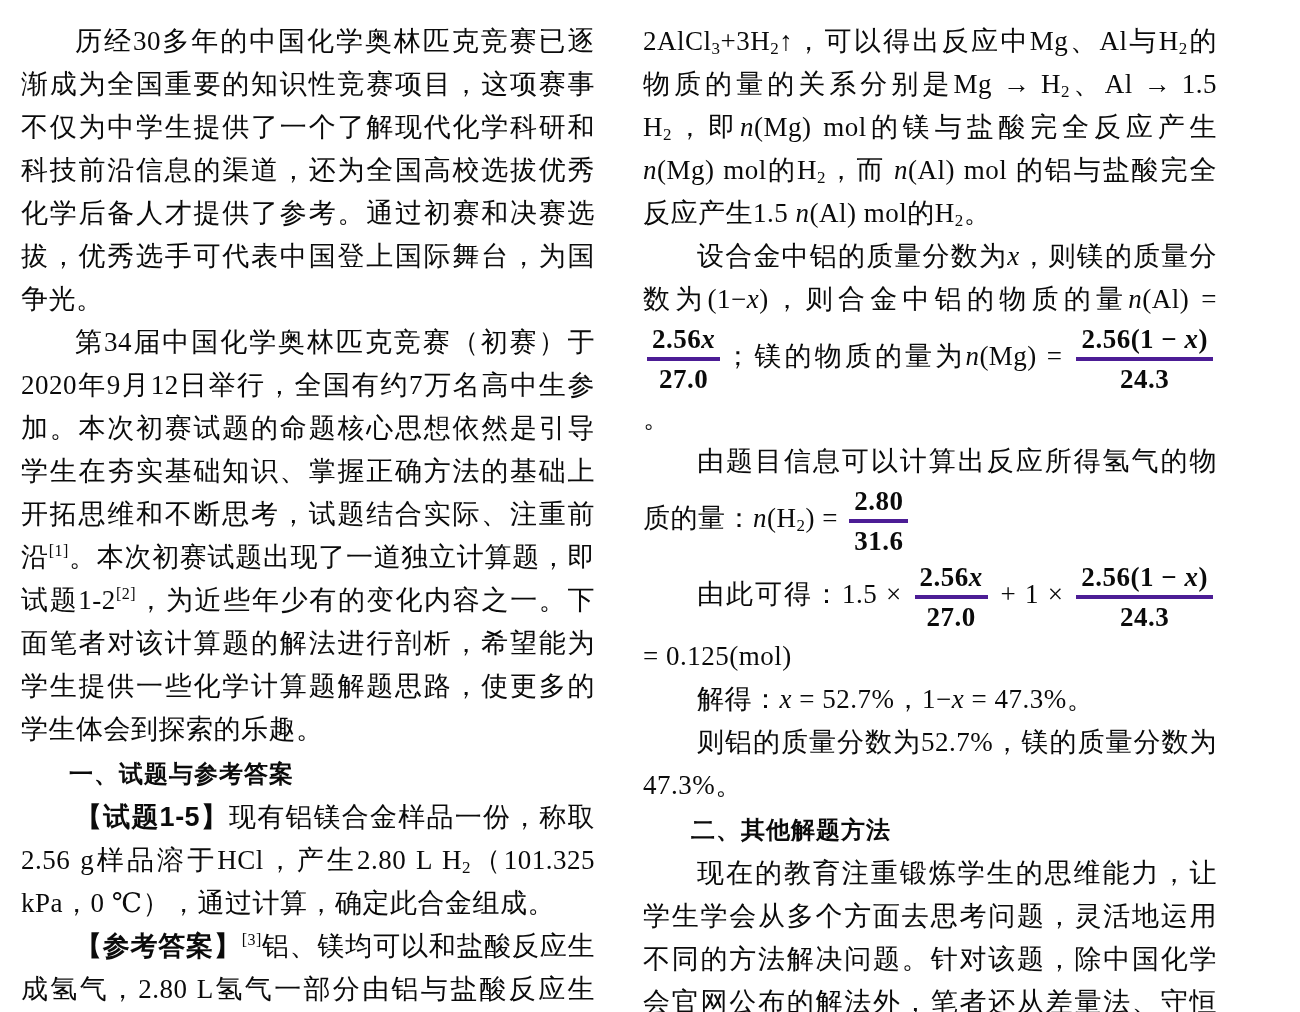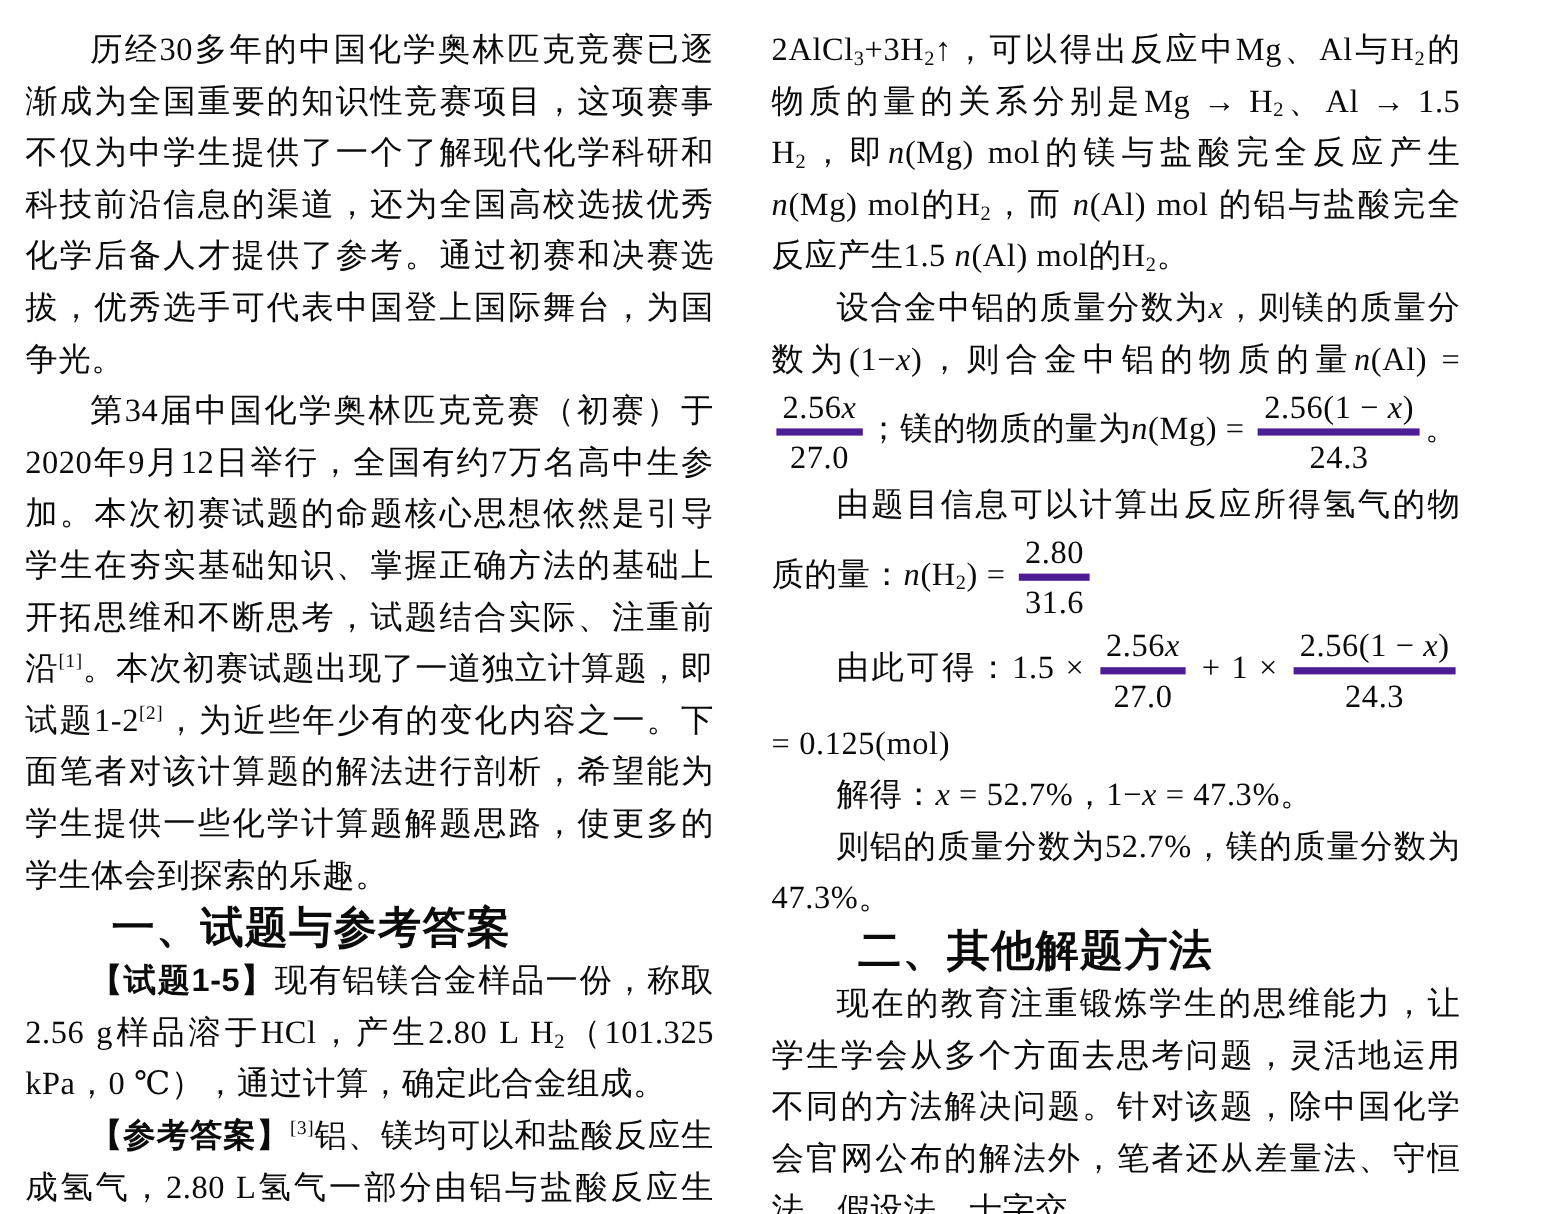--- a/index.html
+++ b/index.html
@@ -32,23 +32,23 @@
   }
   .col p {
     margin: 0;
     text-indent: 2em;
   }
   .col p.noindent {
     text-indent: 0;
   }
   .col h3 {
     margin: 0;
-    font-family: Liberation Serif, serif;
+    font-family: Liberation Sans, sans-serif;
     font-weight: 700;
-    font-size: 36px;
+    font-size: 24px;
     line-height: 45px;
     text-indent: 2em;
     letter-spacing: 1px;
   }
   .bold-seg {
     font-family: "Liberation Sans", "DejaVu Sans", sans-serif;
     font-weight: 700;
   }
   .col sub {
     font-size: 17px;
@@ -70,23 +70,24 @@
     text-align: center;
     margin: 0 4px;
     text-indent: 0;
   }
   .frac .num,
   .frac .den {
     display: block;
     line-height: 36px;
     padding: 0 5px;
     white-space: nowrap;
+    font-weight: bold;
   }
   .frac .den {
-    border-top: 6px solid #4c1d95;
+    border-top: 4px solid #4c1d95;
   }
 </style>
 </head>
 <body>
 
 <div class="page">
   <div class="col">
       <p><span>历经30多年的中国化学奥林匹克竞赛已逐渐成为全国重要的知识性竞赛项目，这项赛事不仅为中学生提供了一个了解现代化学科研和科技前沿信息的渠道，还为全国高校选拔优秀化学后备人才提供了参考。通过初赛和决赛选拔，优秀选手可代表中国登上国际舞台，为国争光。</span></p>
       <p><span>第34届中国化学奥林匹克竞赛（初赛）于2020年9月12日举行，全国有约7万名高中生参加。本次初赛试题的命题核心思想依然是引导学生在夯实基础知识、掌握正确方法的基础上开拓思维和不断思考，试题结合实际、注重前沿</span><sup>[1]</sup><span>。本次初赛试题出现了一道独立计算题，即试题1-2</span><sup>[2]</sup><span>，为近些年少有的变化内容之一。下面笔者对该计算题的解法进行剖析，希望能为学生提供一些化学计算题解题思路，使更多的学生体会到探索的乐趣。</span></p>
       <h3><span>一、试题与参考答案</span></h3>

